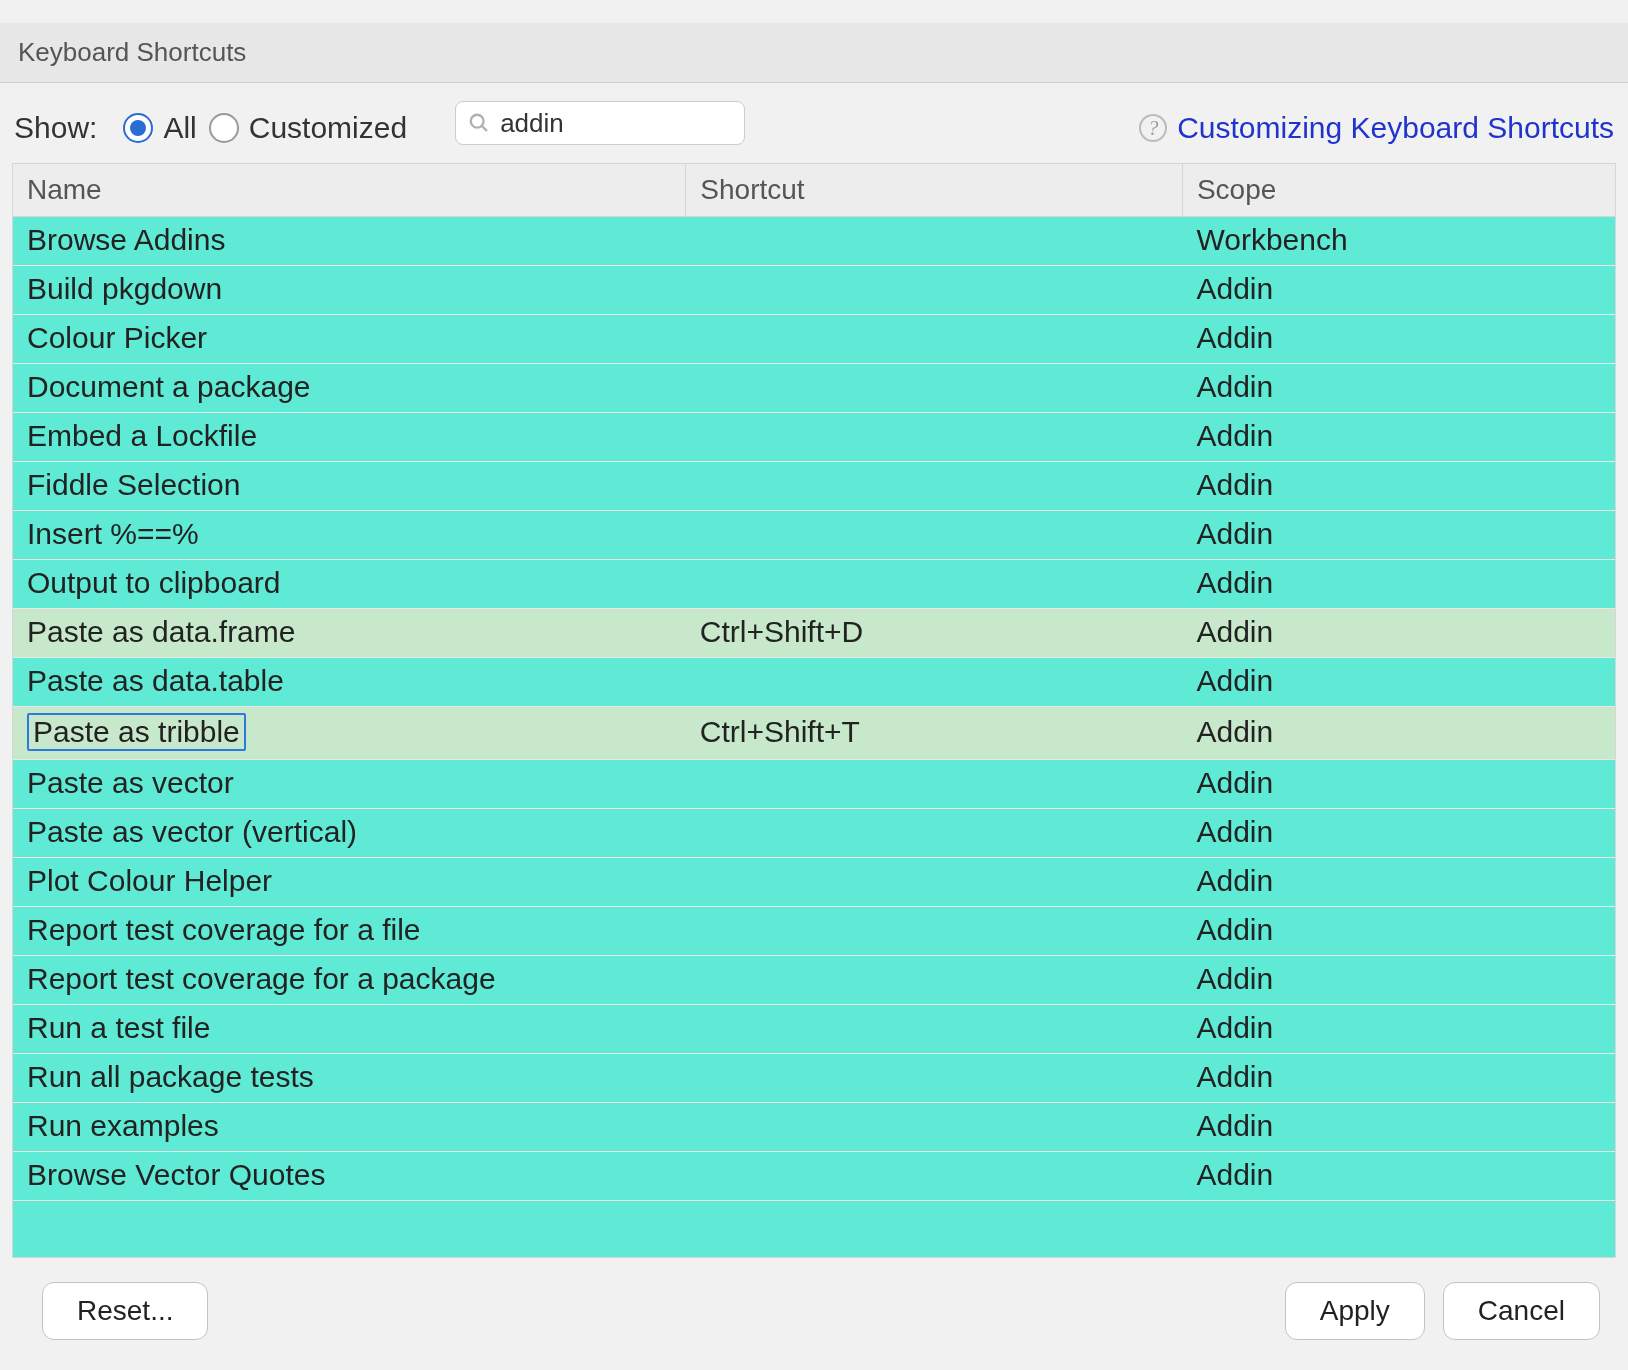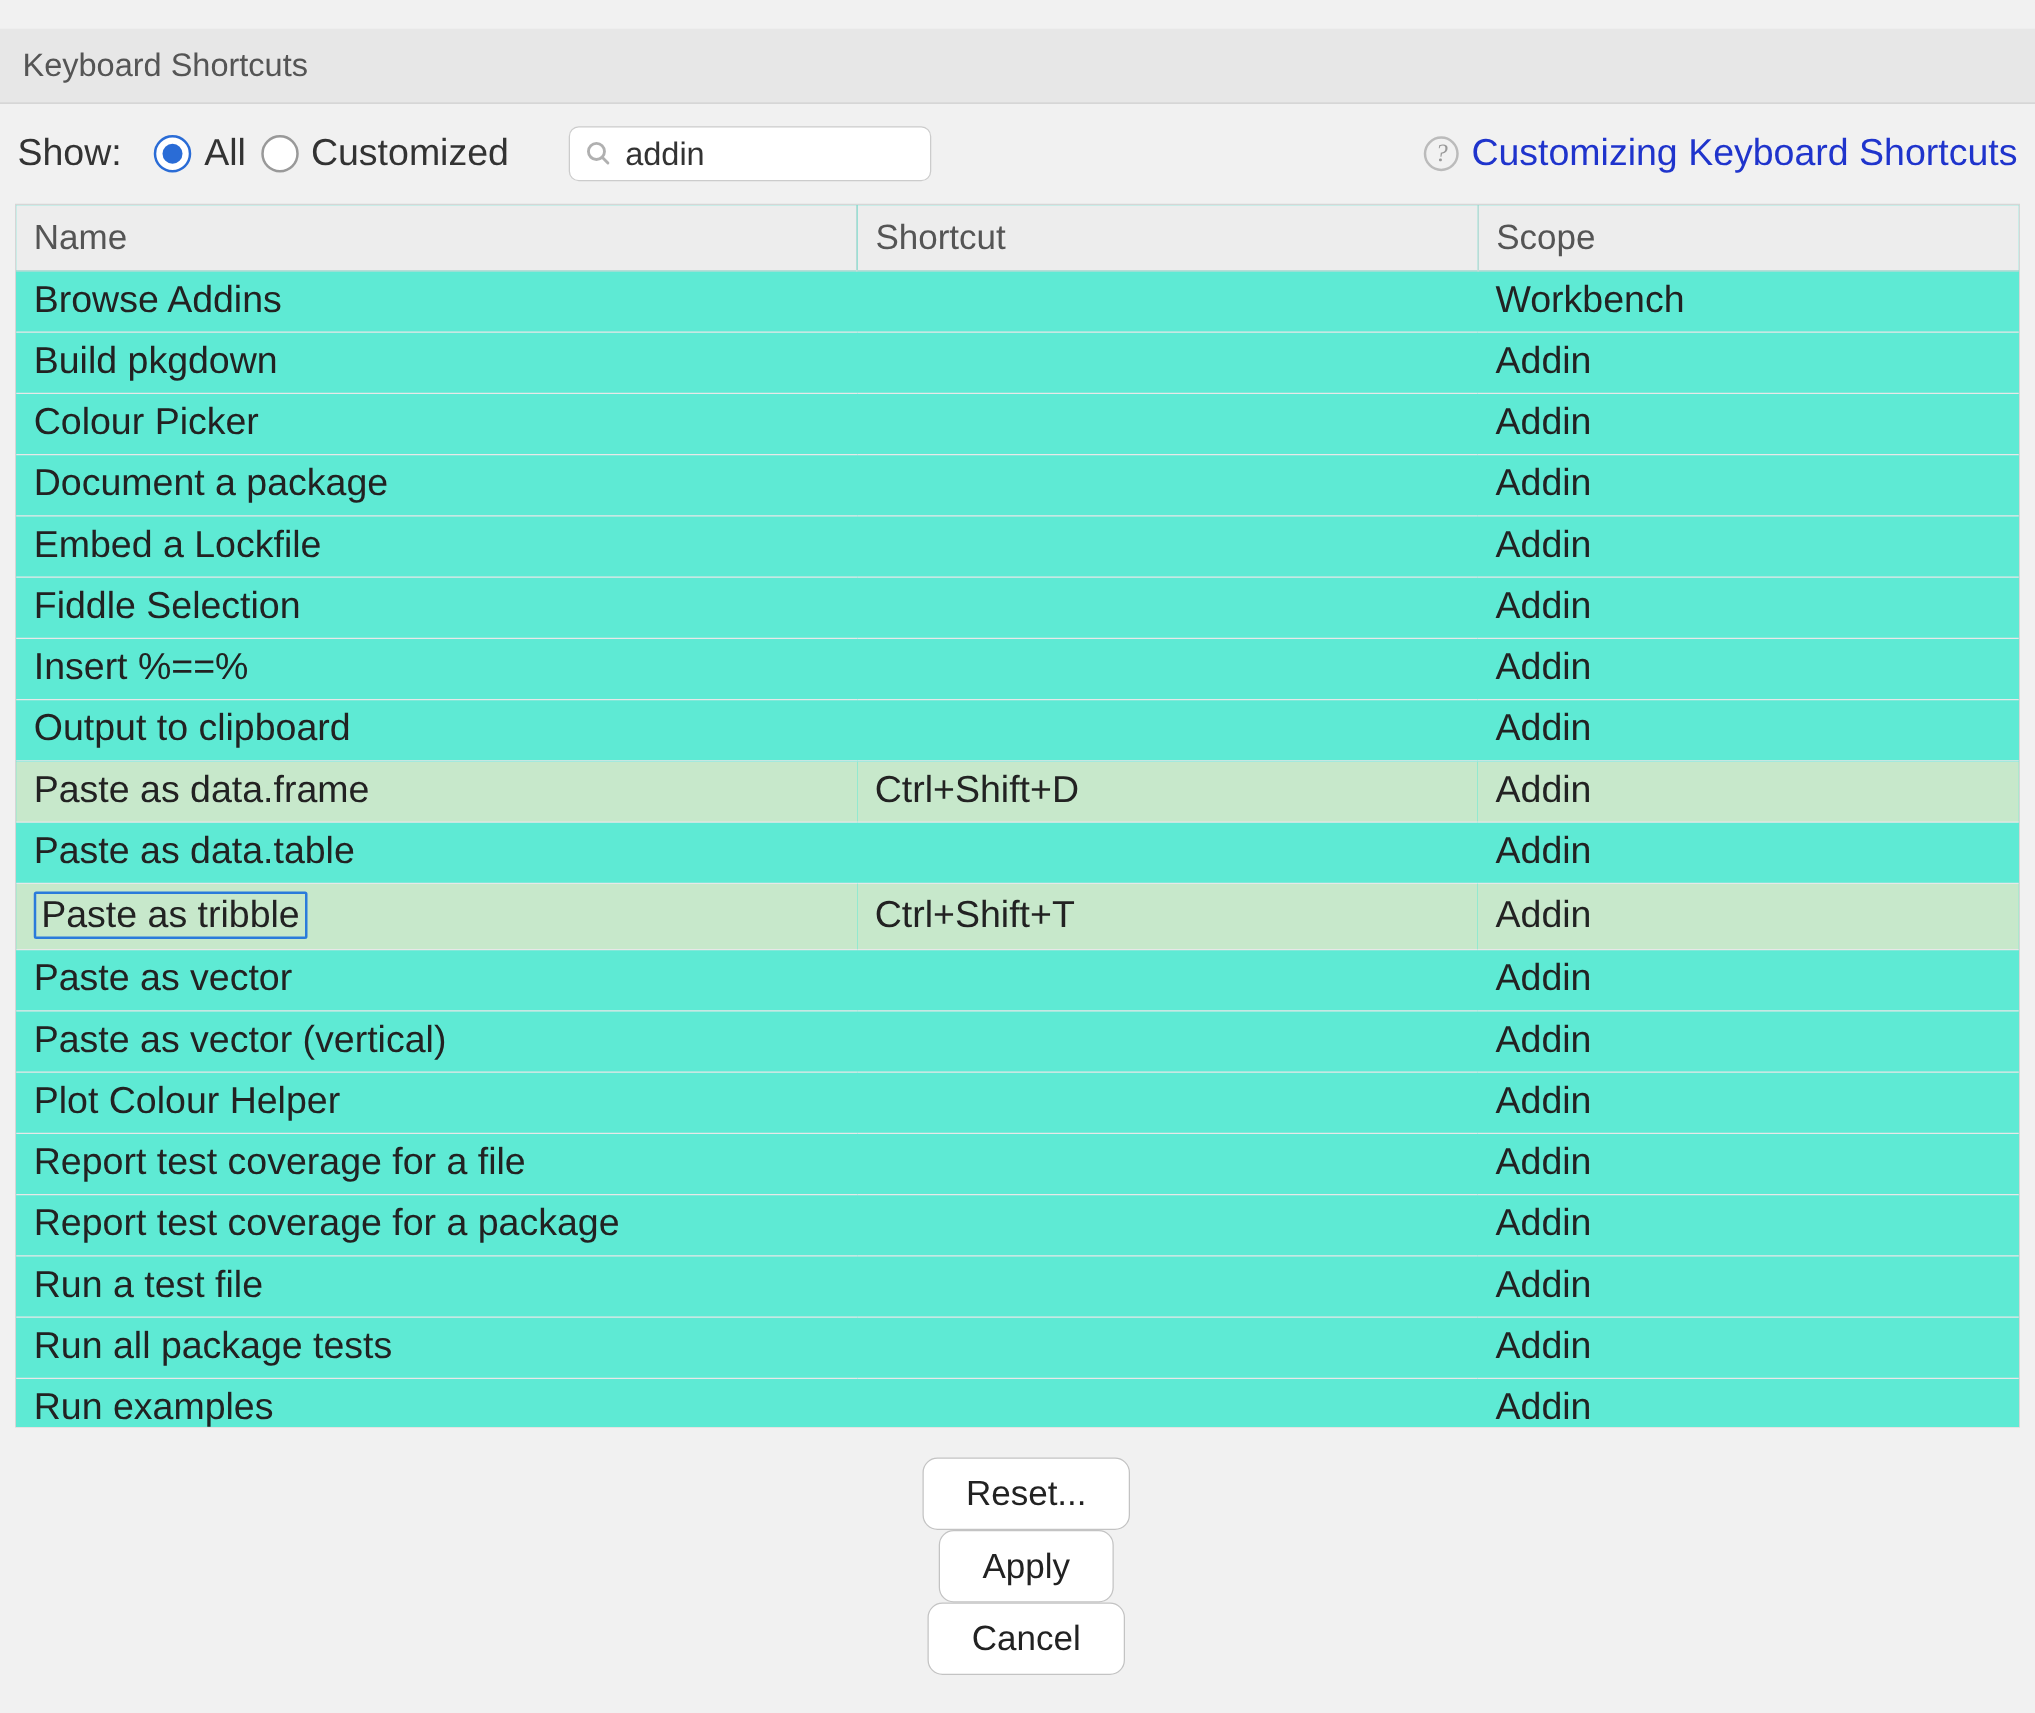--- a/index.html
+++ b/index.html
@@ -22,21 +22,21 @@
     .title-bar {
       background: #e7e7e7;
       border-bottom: 1px solid #d0d0d0;
       padding: 14px 18px;
       font-size: 26px;
       color: #555;
       margin-top: 23px;
     }
     .toolbar {
       display: flex;
-      align-items: center;
+      align-items: flex-end;
       padding: 18px 14px 18px 14px;
       gap: 18px;
     }
     .show-label {
       font-size: 30px;
       color: #333;
       margin-right: 8px;
     }
     .radio-row {
       display: flex;
@@ -147,21 +147,21 @@
     }
     tr.editing .name-cell-inner {
       border: 2px solid #2a7bdb;
       padding: 0 4px;
       border-radius: 2px;
     }
     .button-bar {
       display: flex;
       align-items: center;
       padding: 24px 28px 30px 42px;
-      flex-direction: column;
+      gap: 18px;
     }
     .btn {
       font-size: 28px;
       padding: 12px 34px;
       background: #fff;
       border: 1px solid #c3c3c3;
       border-radius: 12px;
       cursor: pointer;
       color: #222;
     }

